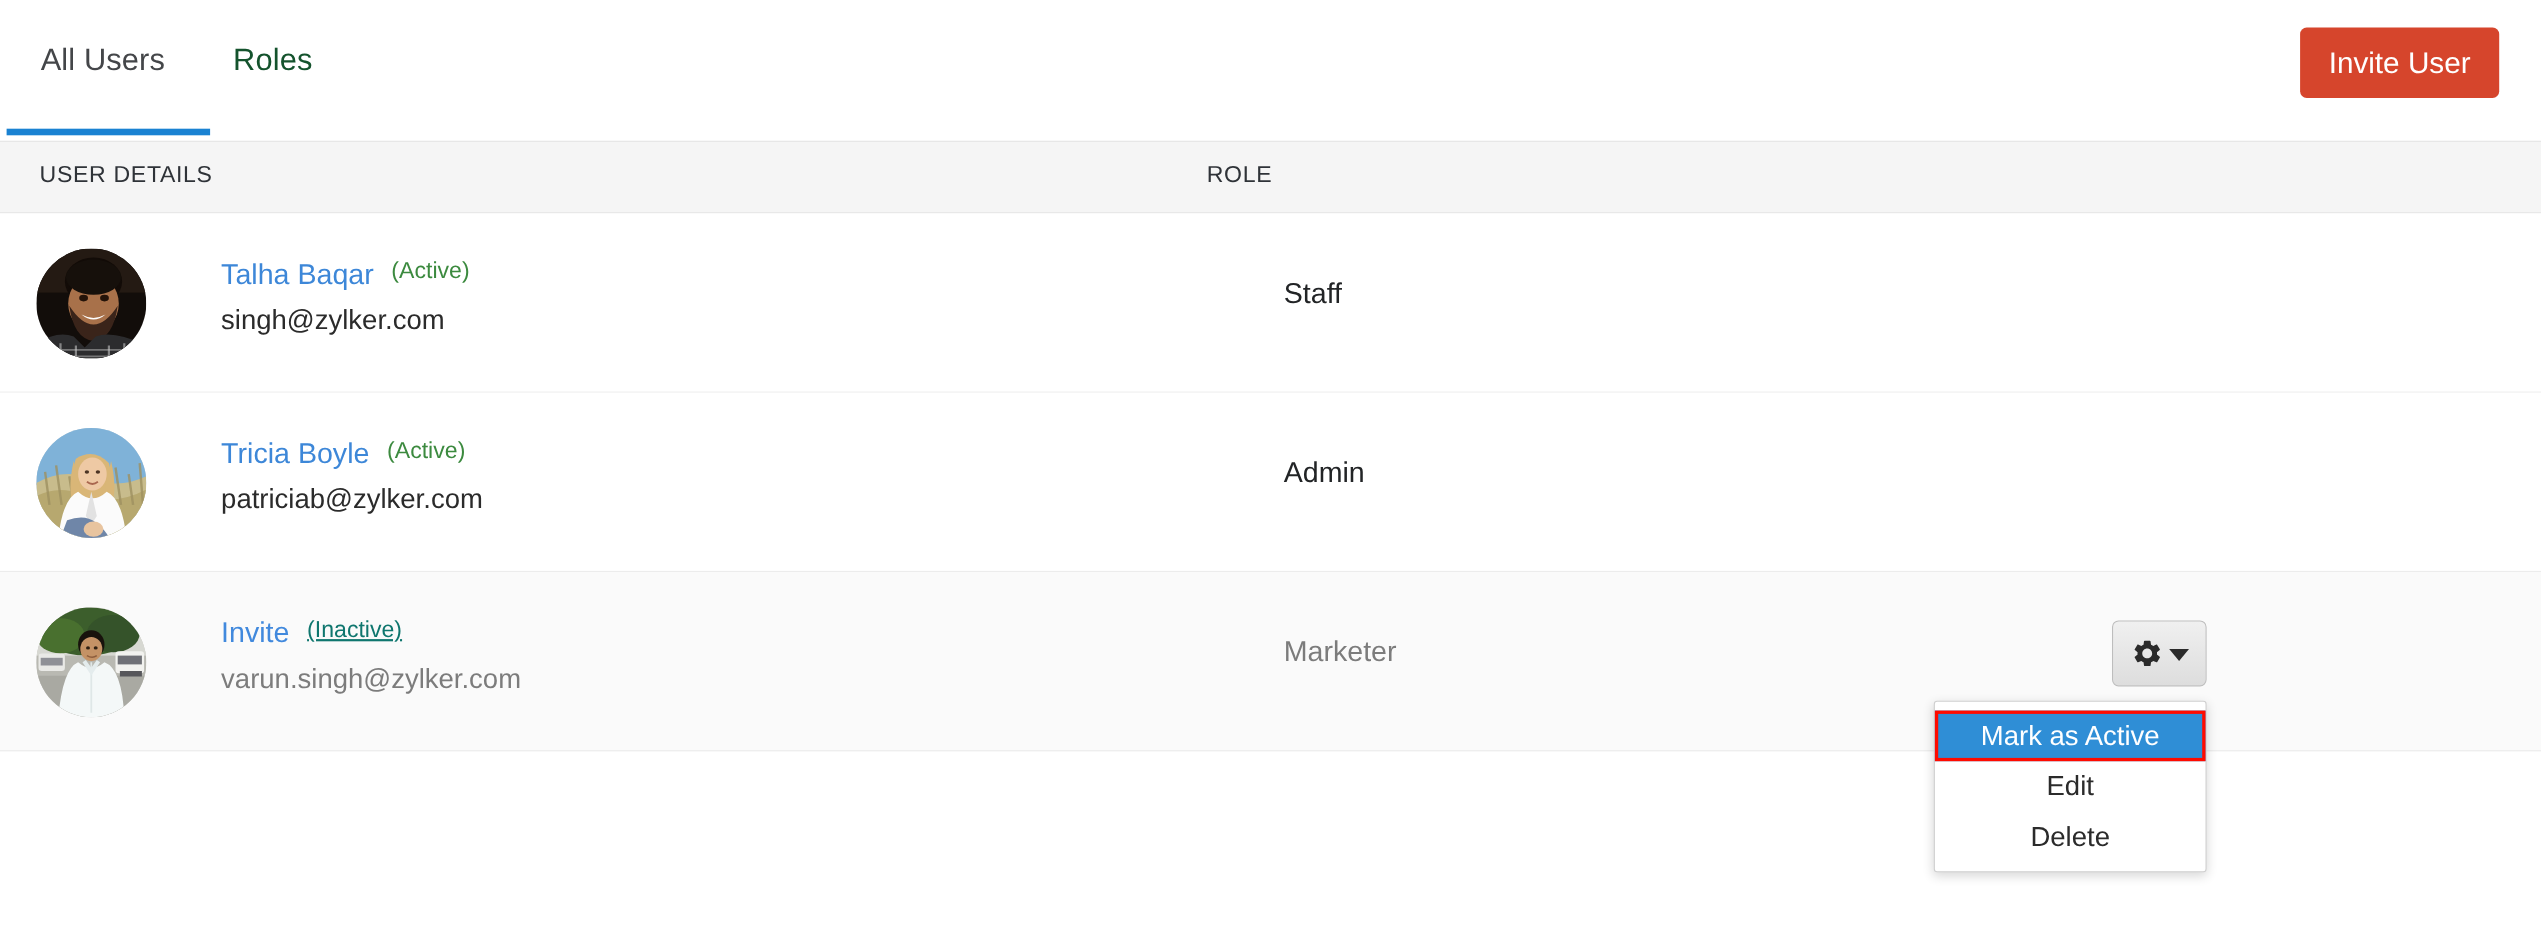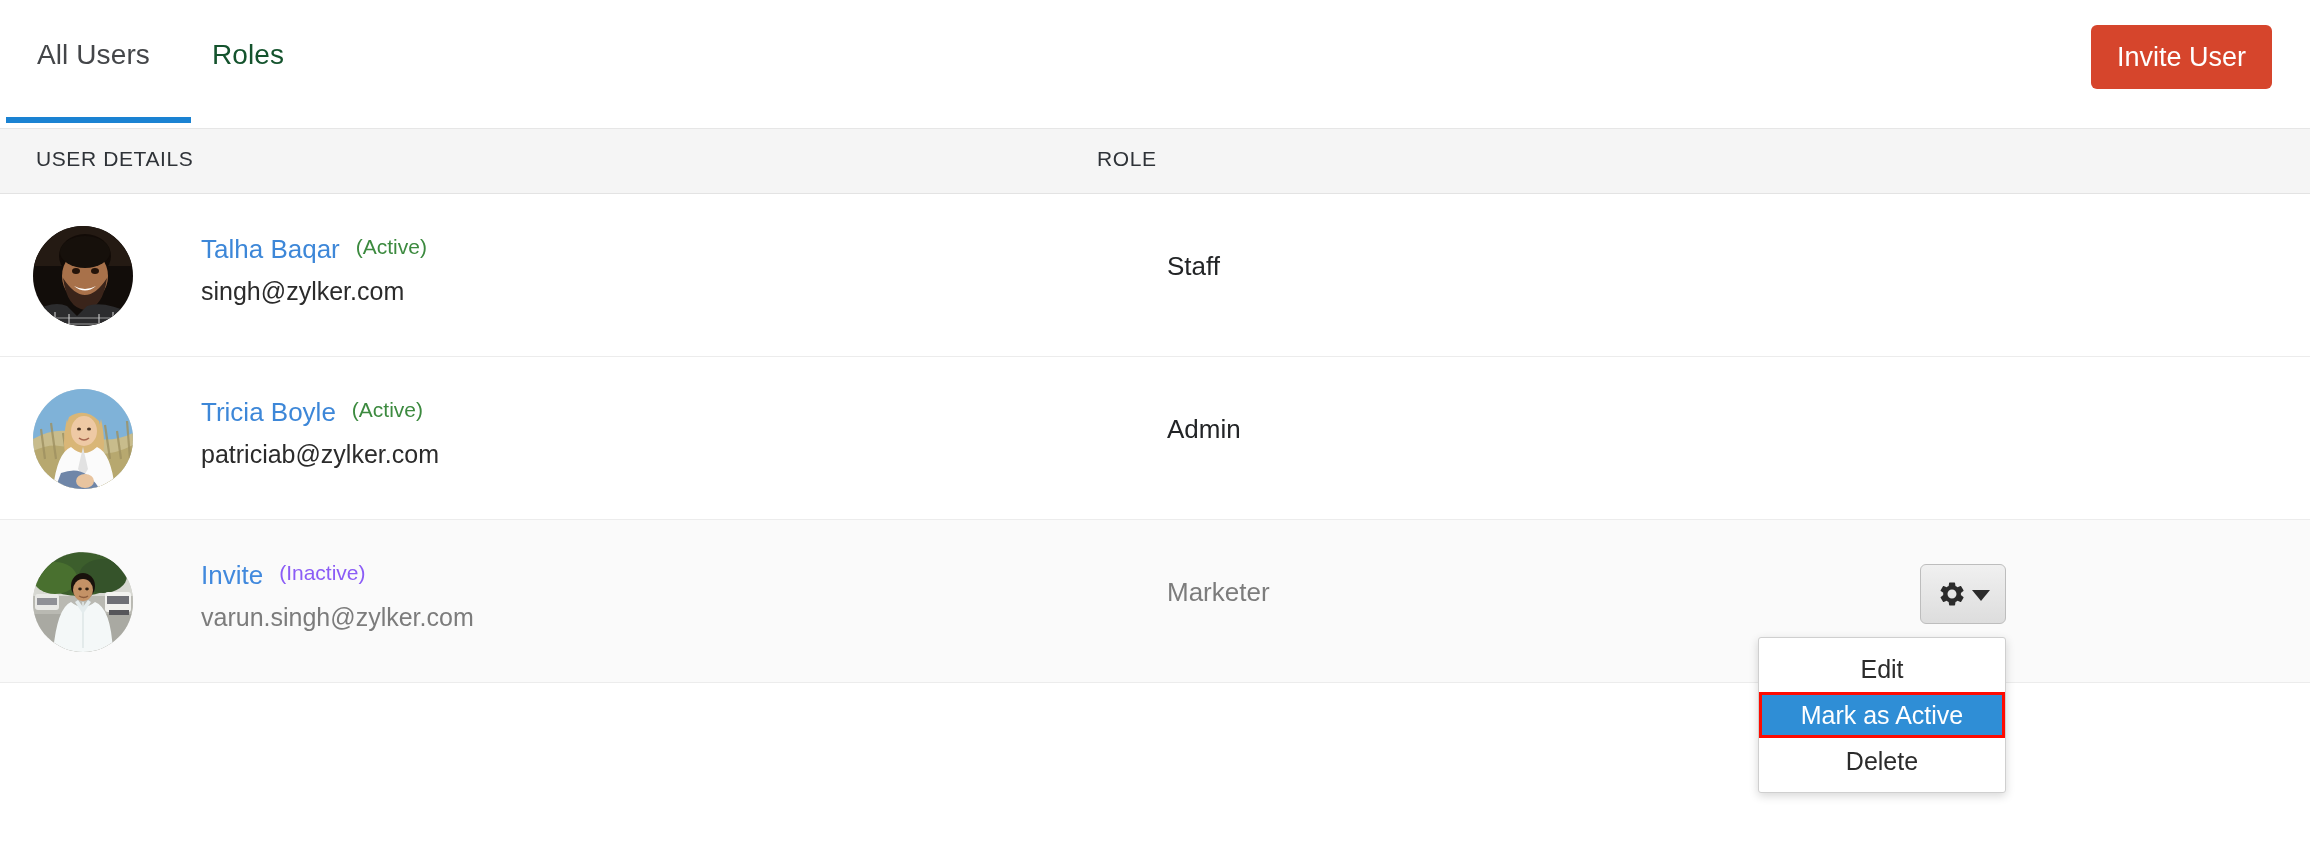--- a/index.html
+++ b/index.html
@@ -114,21 +114,21 @@
     white-space: nowrap;
   }
   .uname.dim { color: #4189dd; }
   .ustatus {
     margin-left: 16px;
     font-size: 21px;
     line-height: 30px;
     color: #3c8a3f;
     white-space: nowrap;
   }
-  .ustatus.inactive { color: #8b5cf6; }
+  .ustatus.inactive { color: #0f766e; text-decoration: underline; }
   .uemail {
     margin-top: 9px;
     font-size: 25px;
     line-height: 32px;
     color: #2b2b2b;
     white-space: nowrap;
   }
   .uemail.muted { color: #7c7c7c; }
 
   .role-cell {
@@ -316,18 +316,18 @@
       <div class="gear-btn">
         <svg width="30" height="30" viewBox="0 0 24 24">
           <path fill="#2b2b2b" d="M19.1 12.9c.04-.3.06-.6.06-.9s-.02-.6-.07-.9l2.0-1.5c.18-.14.23-.4.12-.6l-1.9-3.2c-.12-.2-.36-.3-.58-.2l-2.35.93c-.5-.37-1.03-.68-1.6-.9l-.35-2.45c-.04-.23-.24-.4-.48-.4h-3.8c-.24 0-.44.17-.48.4l-.35 2.45c-.58.23-1.1.54-1.6.9l-2.35-.93c-.22-.08-.46 0-.58.2L2.9 8.99c-.12.2-.07.46.12.6l2.0 1.5c-.05.3-.08.6-.08.9s.03.6.08.9l-2.0 1.5c-.18.14-.23.4-.12.6l1.9 3.2c.12.2.36.28.58.2l2.35-.93c.5.37 1.02.68 1.6.9l.35 2.45c.04.23.24.4.48.4h3.8c.24 0 .44-.17.48-.4l.35-2.45c.57-.23 1.1-.53 1.6-.9l2.35.93c.22.08.46 0 .58-.2l1.9-3.2c.12-.2.06-.46-.12-.6l-2.0-1.5zM12 15.6c-1.99 0-3.6-1.61-3.6-3.6s1.61-3.6 3.6-3.6 3.6 1.61 3.6 3.6-1.61 3.6-3.6 3.6z"></path>
         </svg>
         <span class="caret"></span>
       </div>
     </div>
   </div>
 
   <div class="dropdown">
+    <div class="menu-item selected">Mark as Active</div>
     <div class="menu-item">Edit</div>
-    <div class="menu-item selected">Mark as Active</div>
     <div class="menu-item">Delete</div>
   </div>
 
 </div>
 
 </body></html>

